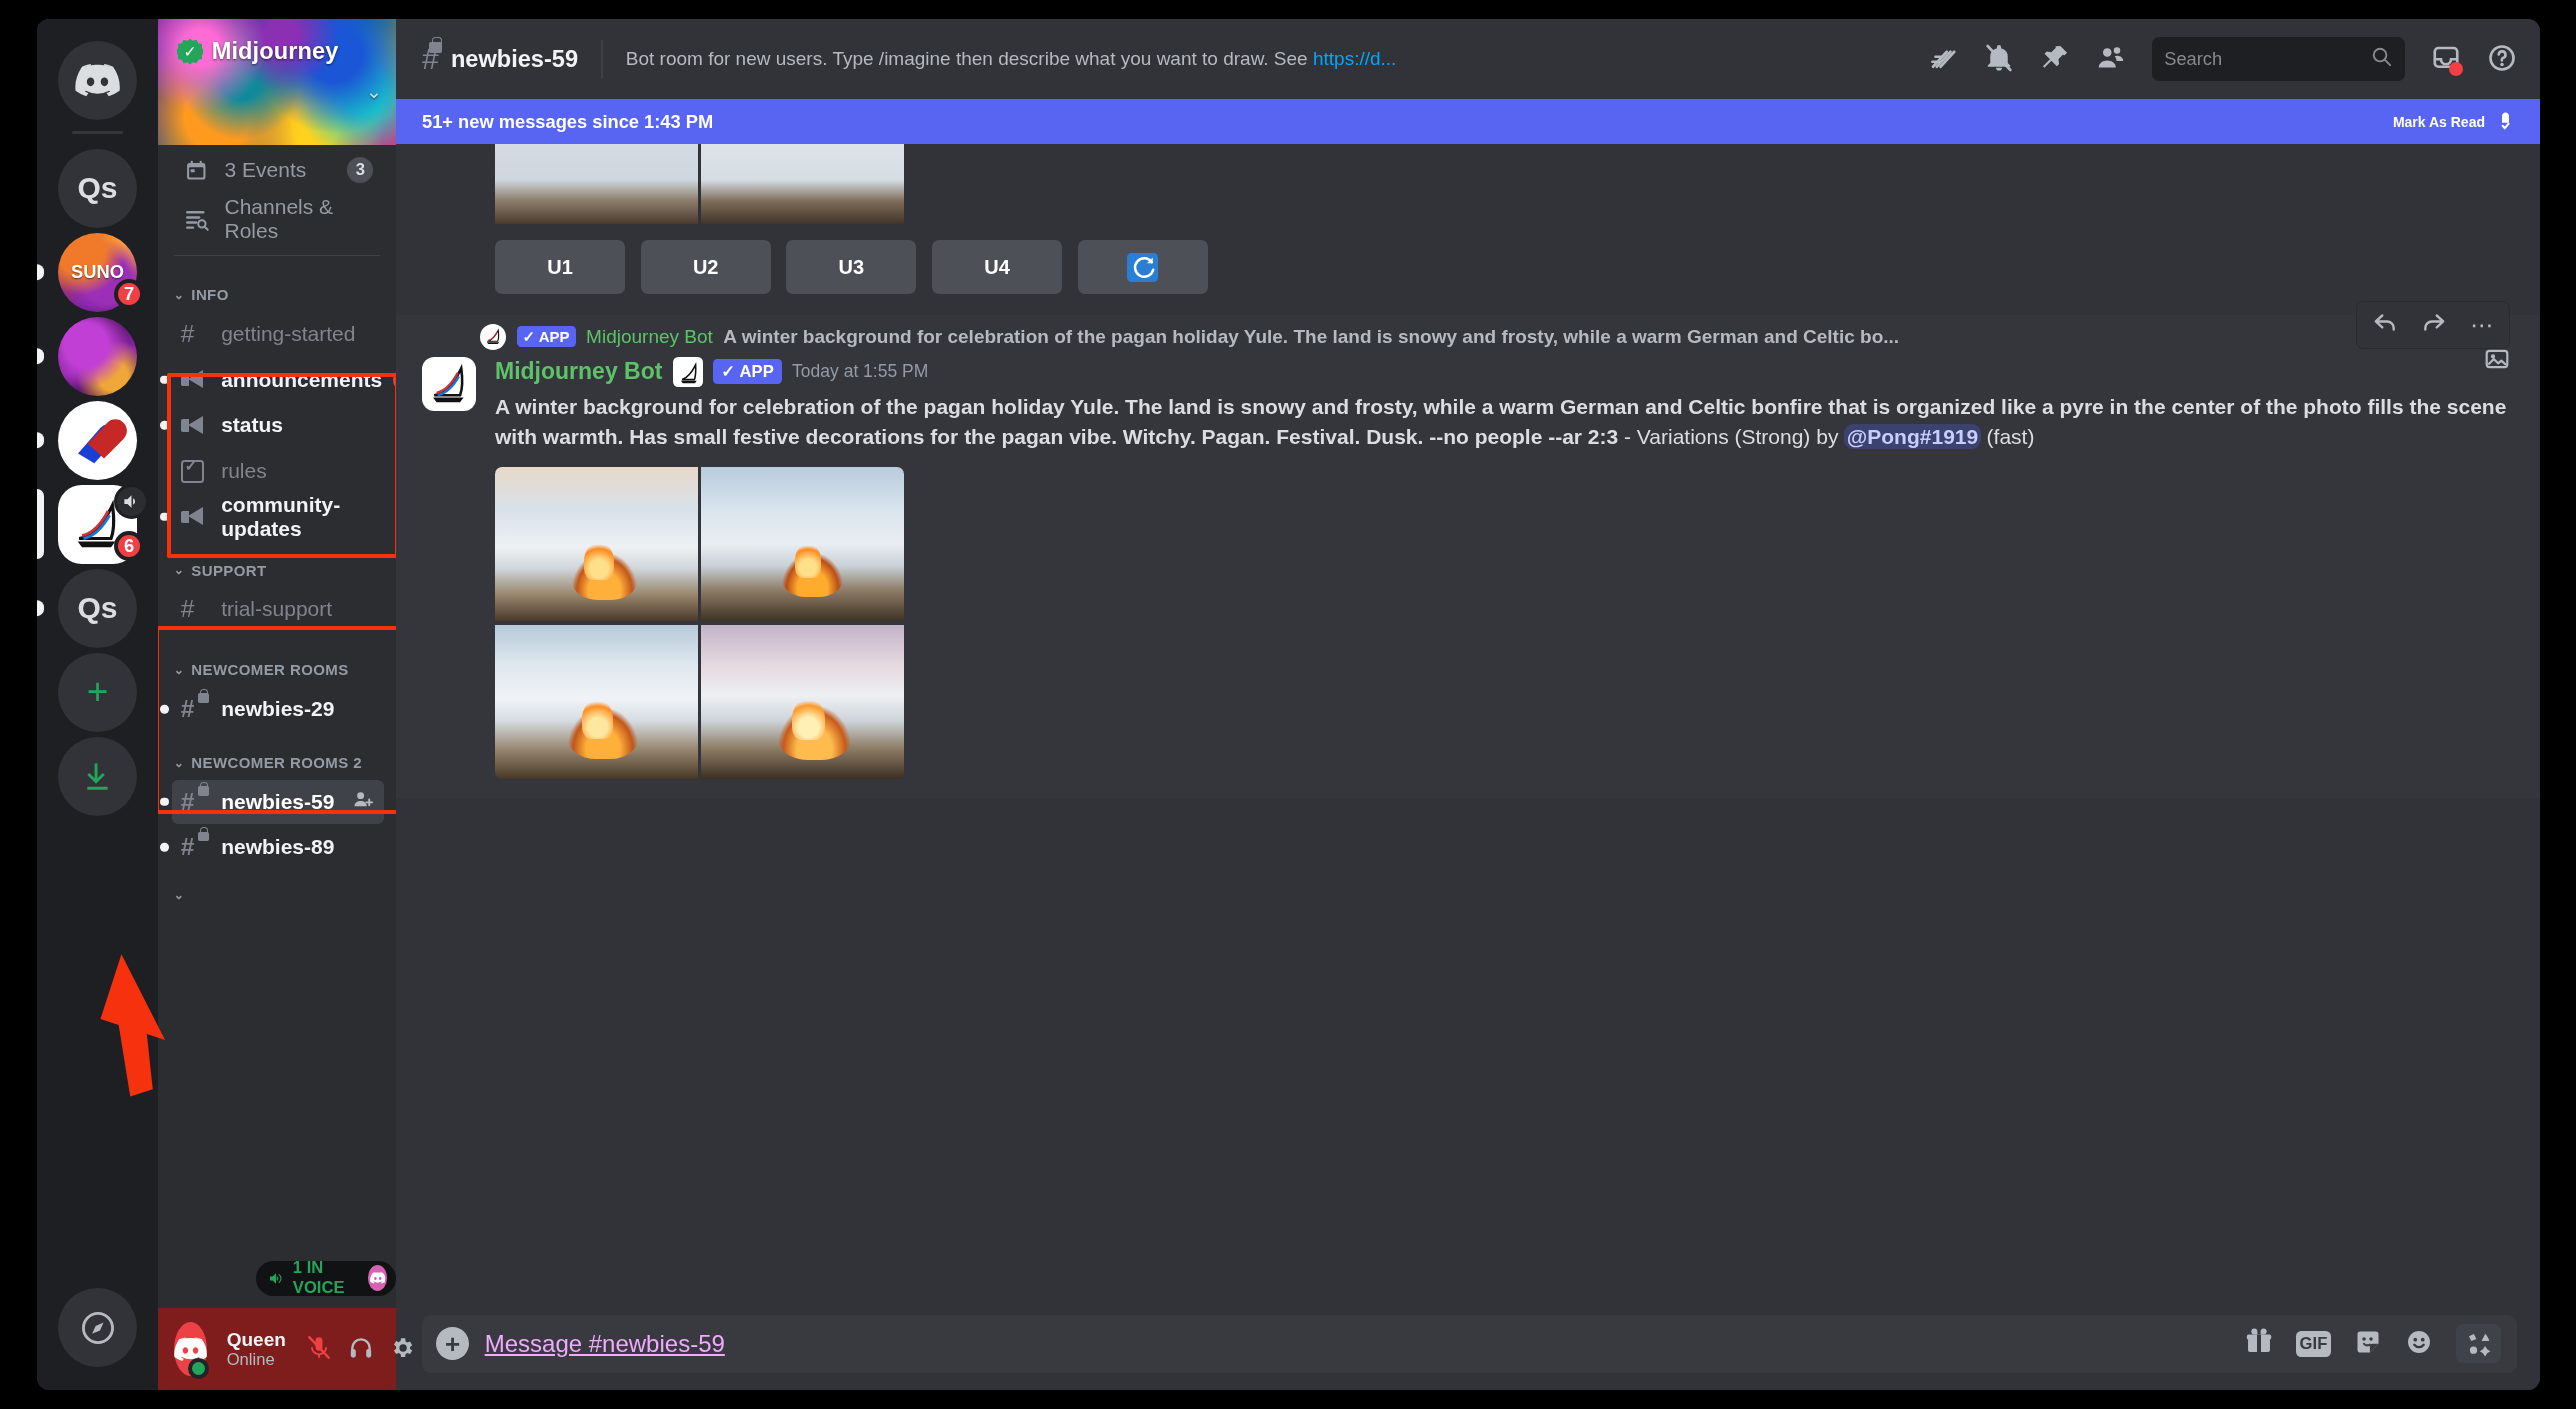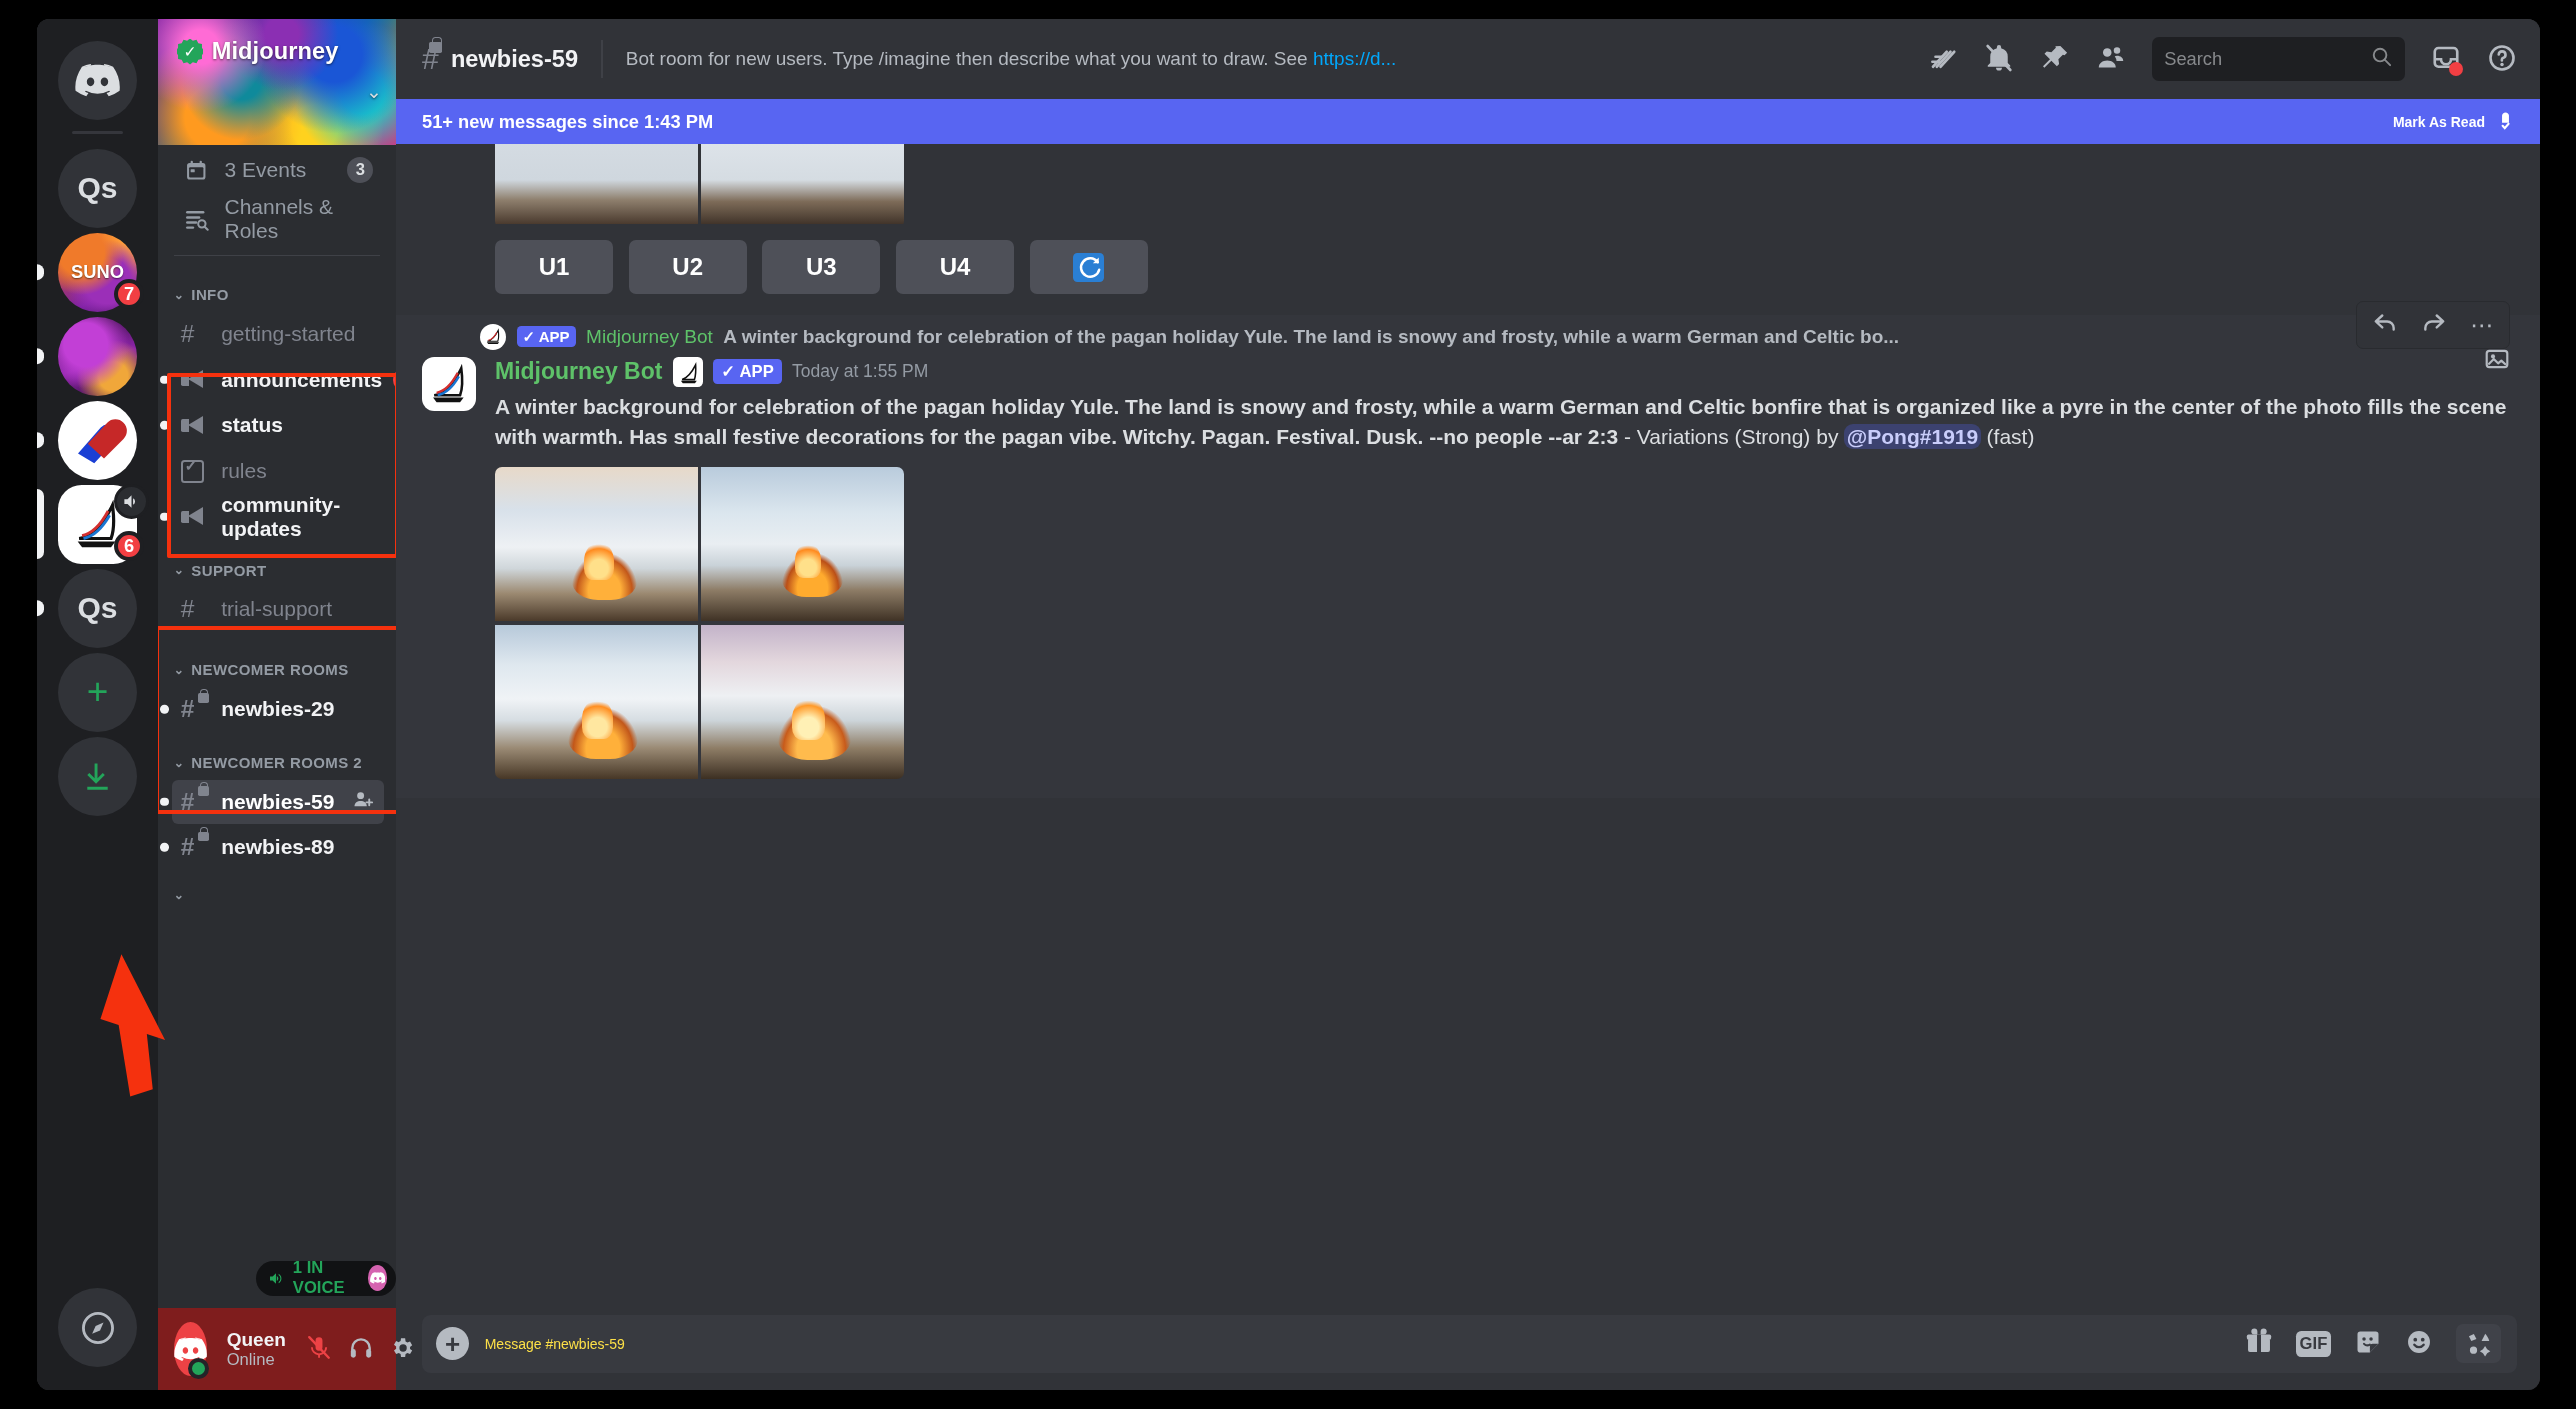--- a/index.html
+++ b/index.html
@@ -237,22 +237,22 @@
   .msgs { flex:1 1 auto; overflow:hidden; position:relative; padding-bottom: 8.7px; }
 
   .mj-grid {
     width: 409px; display:grid; grid-template-columns: 1fr 1fr; gap: 3.5px;
     border-radius: 7px; overflow:hidden;
   }
   .mj-cell { height: 154px; position:relative; overflow:hidden; }
 
   .btnrow { display:flex; gap:15.7px; margin: 12.2px 0 0 0; }
   .mbtn {
-    width: 118px; height: 54px; background:#4e5058; border-radius:7px;
-    color:#fff; font-size:24px; font-weight:600;
+    width: 130px; height: 54px; background:#4e5058; border-radius:7px;
+    color:#fff; font-size:20px; font-weight:600;
     display:flex; align-items:center; justify-content:center;
   }
   .mbtn.primary { background:#5865f2; }
 
   .msg { padding: 8.7px 23px 5.2px 26px; position:relative; }
   .msg.hl { background:#34363c; }
   .reply-ref {
     display:flex; align-items:center; gap: 10.5px;
     color:#b5bac1; font-size: 18.3px; margin-left: 58px; position:relative;
     white-space:nowrap; overflow:hidden;
@@ -288,21 +288,21 @@
   .img-ic { position:absolute; right:30px; top: 31px; color:#b5bac1; font-size: 23px; }
 
   
   .inputwrap { padding: 0 23px 17.5px 26px; flex: 0 0 auto; }
   .inputbar {
     background:#383a40; border-radius: 8.7px; height: 58px;
     display:flex; align-items:center; padding: 0 15.7px 0 14px; gap: 15.7px;
   }
   .plus { width:33px;height:33px;border-radius:50%;background:#b5bac1;color:#383a40;
           font-size:26px; font-weight:700; display:flex;align-items:center;justify-content:center; line-height:1;}
-  .ph { color:#fde047; font-size:14px; flex:1 1 auto; }
+  .ph { color:#f0abfc; font-size:24px; flex:1 1 auto;text-decoration:underline; }
   .in-icons { display:flex; align-items:center; gap: 23px; color:#b5bac1; }
   .apps-btn { background:#404249; border-radius:7px; padding:5.2px 8.7px; display:flex; }
 
   .watermark {
     position:absolute; right: 35px; bottom: 15.7px;
     color: #e8e9ea; font-size: 35px; opacity:.92; z-index: 20;
     font-family: "DejaVu Sans", sans-serif;
     text-shadow: 0 0.9px 1.7px rgba(0,0,0,.5);
   }
 </style>

